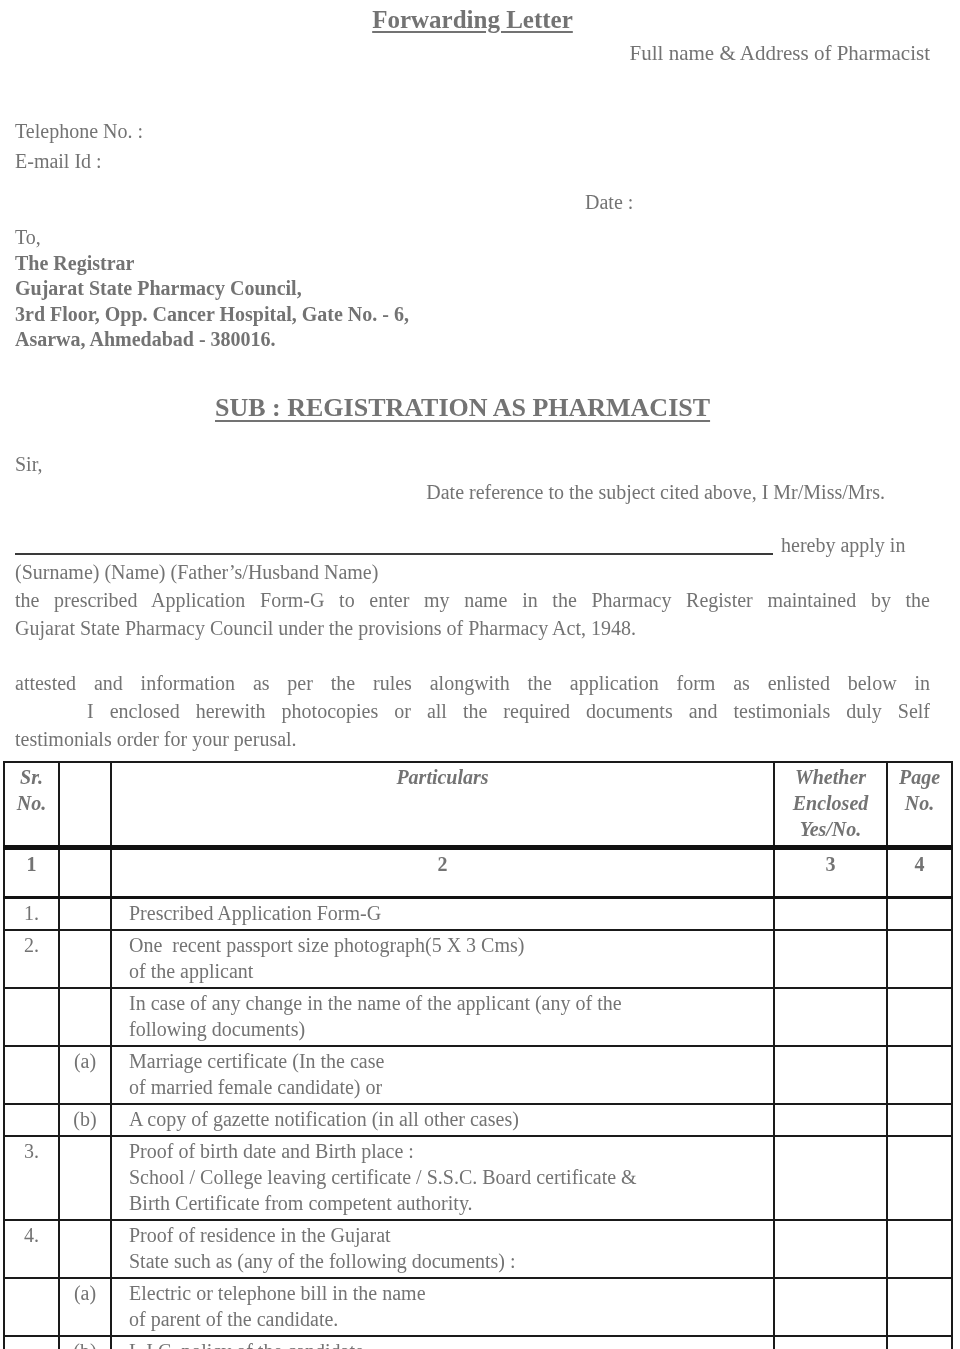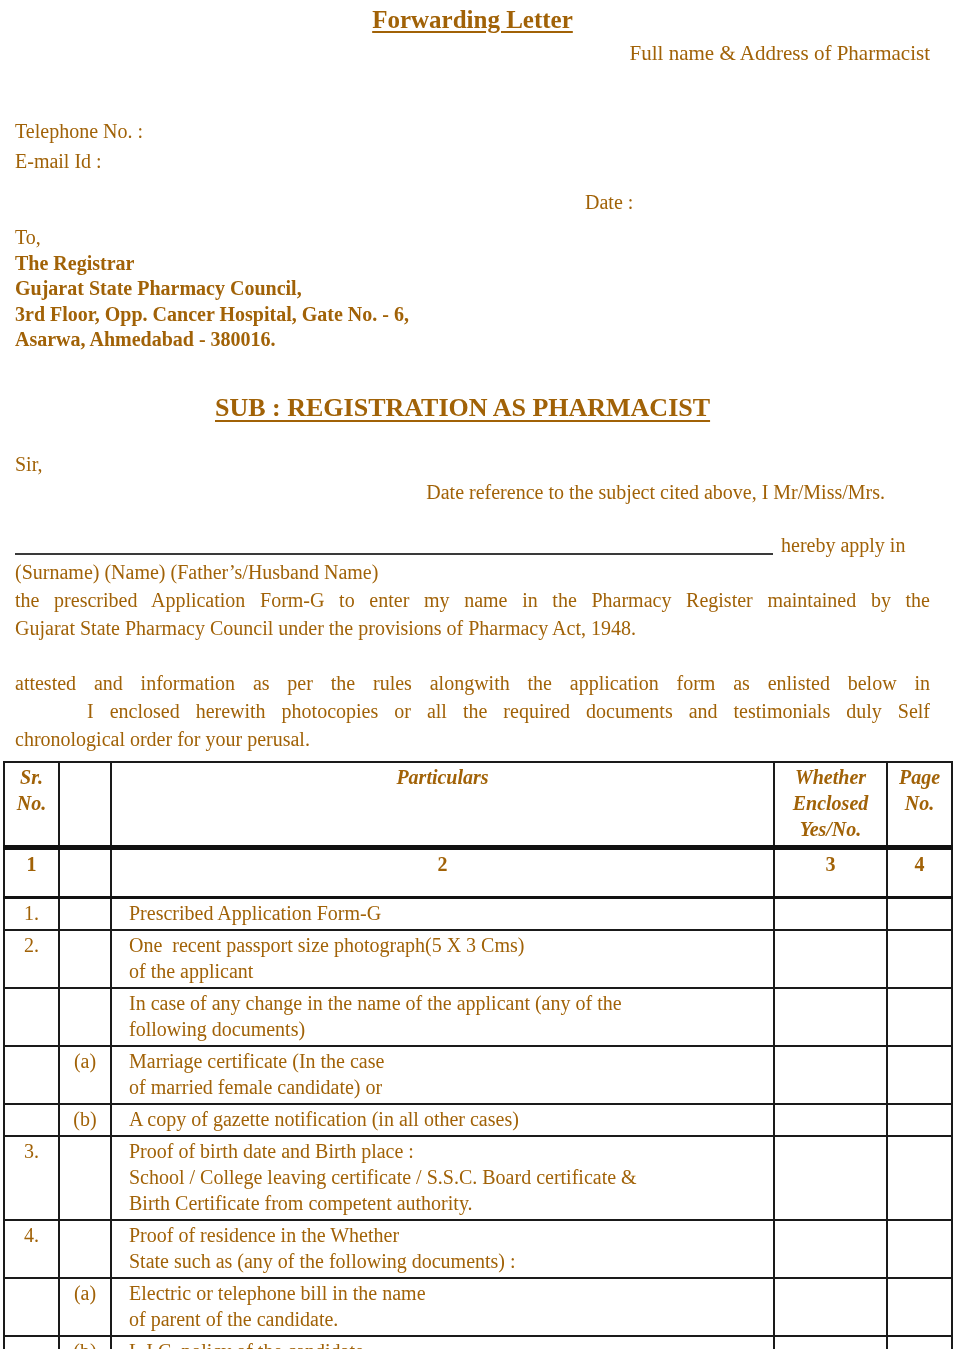--- a/index.html
+++ b/index.html
@@ -1,21 +1,21 @@
 <!DOCTYPE html>
 <html><head>
 <meta charset="utf-8">
 <style>
   html,body{margin:0;padding:0;background:#888;}
   .page{
     position:relative;
     width:960px;height:1349px;
     margin:0 auto;
     background:#ffffff;
-    color:#a16207;
+    color:#737373;
     font-family:"Liberation Serif","DejaVu Serif",serif;
     font-size:20px;
     overflow:hidden;
     box-sizing:border-box;
     padding:6px 30px 0 15px;
   }
   
   .doc-title{
     margin:0;
     text-align:center;
@@ -133,21 +133,21 @@
   <div class="surname-note">(Surname) (Name) (Father’s/Husband Name)</div>
 
   <div class="para">
     <div class="justify-line">the prescribed Application Form-G to enter my name in the Pharmacy Register maintained by the</div>
     <div>Gujarat State Pharmacy Council under the provisions of Pharmacy Act, 1948.</div>
   </div>
 
   <div class="para para2">
     <div class="justify-line">attested and information as per the rules alongwith the application form as enlisted below in</div>
     <div class="justify-line indent-first">I enclosed herewith photocopies or all the required documents and testimonials duly Self</div>
-    <div>chronological order for your perusal.</div>
+    <div>testimonials order for your perusal.</div>
   </div>
 
   <table class="doc-table">
     <colgroup>
       <col style="width:55px">
       <col style="width:52px">
       <col style="width:663px">
       <col style="width:113px">
       <col style="width:65px">
     </colgroup>
@@ -234,21 +234,21 @@
             <div class="part-line">School / College leaving certificate / S.S.C. Board certificate &amp;</div>
             <div class="part-line">Birth Certificate from competent authority.</div>
           </td>
           <td class="col-enc"></td>
           <td class="col-page"></td>
         </tr>
         <tr>
           <td class="col-sr">4.</td>
           <td class="col-sub"></td>
           <td class="col-part">
-            <div class="part-line">Proof of residence in the Whether</div>
+            <div class="part-line">Proof of residence in the Gujarat</div>
             <div class="part-line">State such as (any of the following documents) :</div>
           </td>
           <td class="col-enc"></td>
           <td class="col-page"></td>
         </tr>
         <tr>
           <td class="col-sr"></td>
           <td class="col-sub">(a)</td>
           <td class="col-part">
             <div class="part-line">Electric or telephone bill in the name</div>

